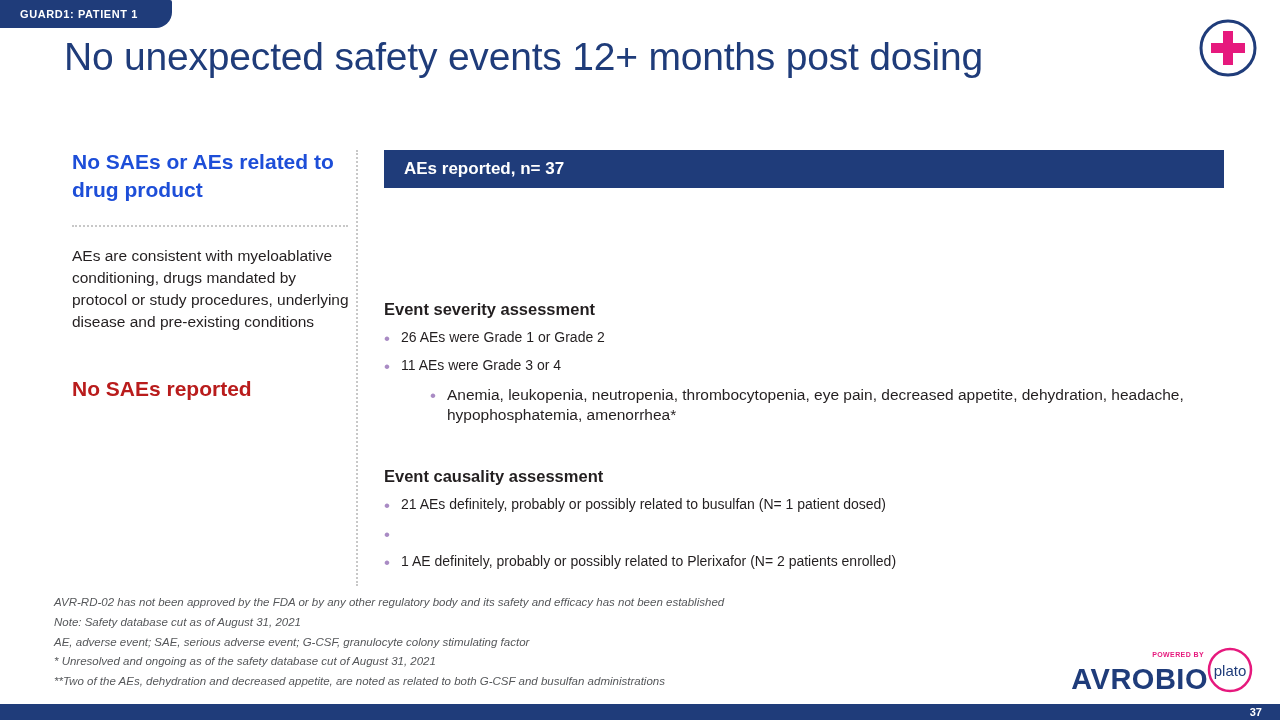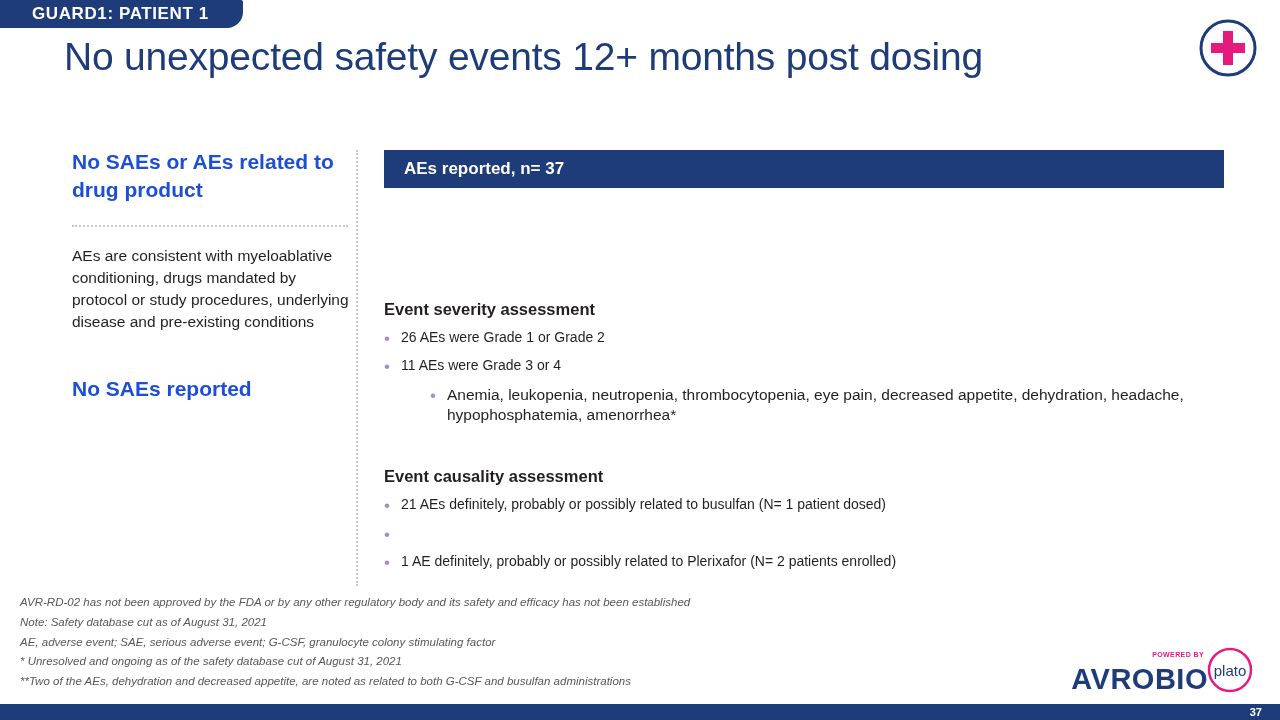--- a/index.html
+++ b/index.html
@@ -21,24 +21,24 @@
     height: 720px;
     background: #ffffff;
   }
 
   
   .corner-tag {
     position: absolute;
     left: 0;
     top: 0;
     height: 28px;
-    padding: 0 34px 0 32px;
+    padding: 0 34px 0 20px;
     background: #1f3c7a;
     color: #ffffff;
-    font-size: 17px;
+    font-size: 11px;
     font-weight: bold;
     letter-spacing: 0.6px;
     display: flex;
     align-items: center;
     border-bottom-right-radius: 16px;
     border-top-right-radius: 2px;
   }
 
   
   .slide-title {
@@ -79,21 +79,21 @@
     border-top: 2px dotted #c8c8c8;
     margin: 22px 0 18px 0;
     width: 276px;
   }
   .left-body {
     font-size: 15.5px;
     line-height: 1.42;
     color: #231f20;
   }
   .left-head2 {
-    color: #1d4ed8;
+    color: #b91c1c;
     font-size: 21px;
     font-weight: bold;
     margin-top: 44px;
   }
 
   
   .v-sep {
     position: absolute;
     left: 356px;
     top: 150px;
@@ -156,21 +156,21 @@
     line-height: 1.35;
     max-width: 740px;
   }
   .section-gap {
     height: 34px;
   }
 
   
   .footnotes {
     position: absolute;
-    left: 20px;
+    left: 54px;
     bottom: 28px;
     width: 900px;
     font-size: 11.5px;
     font-style: italic;
     color: #55575a;
     line-height: 1.72;
   }
 
   
   .brand {

